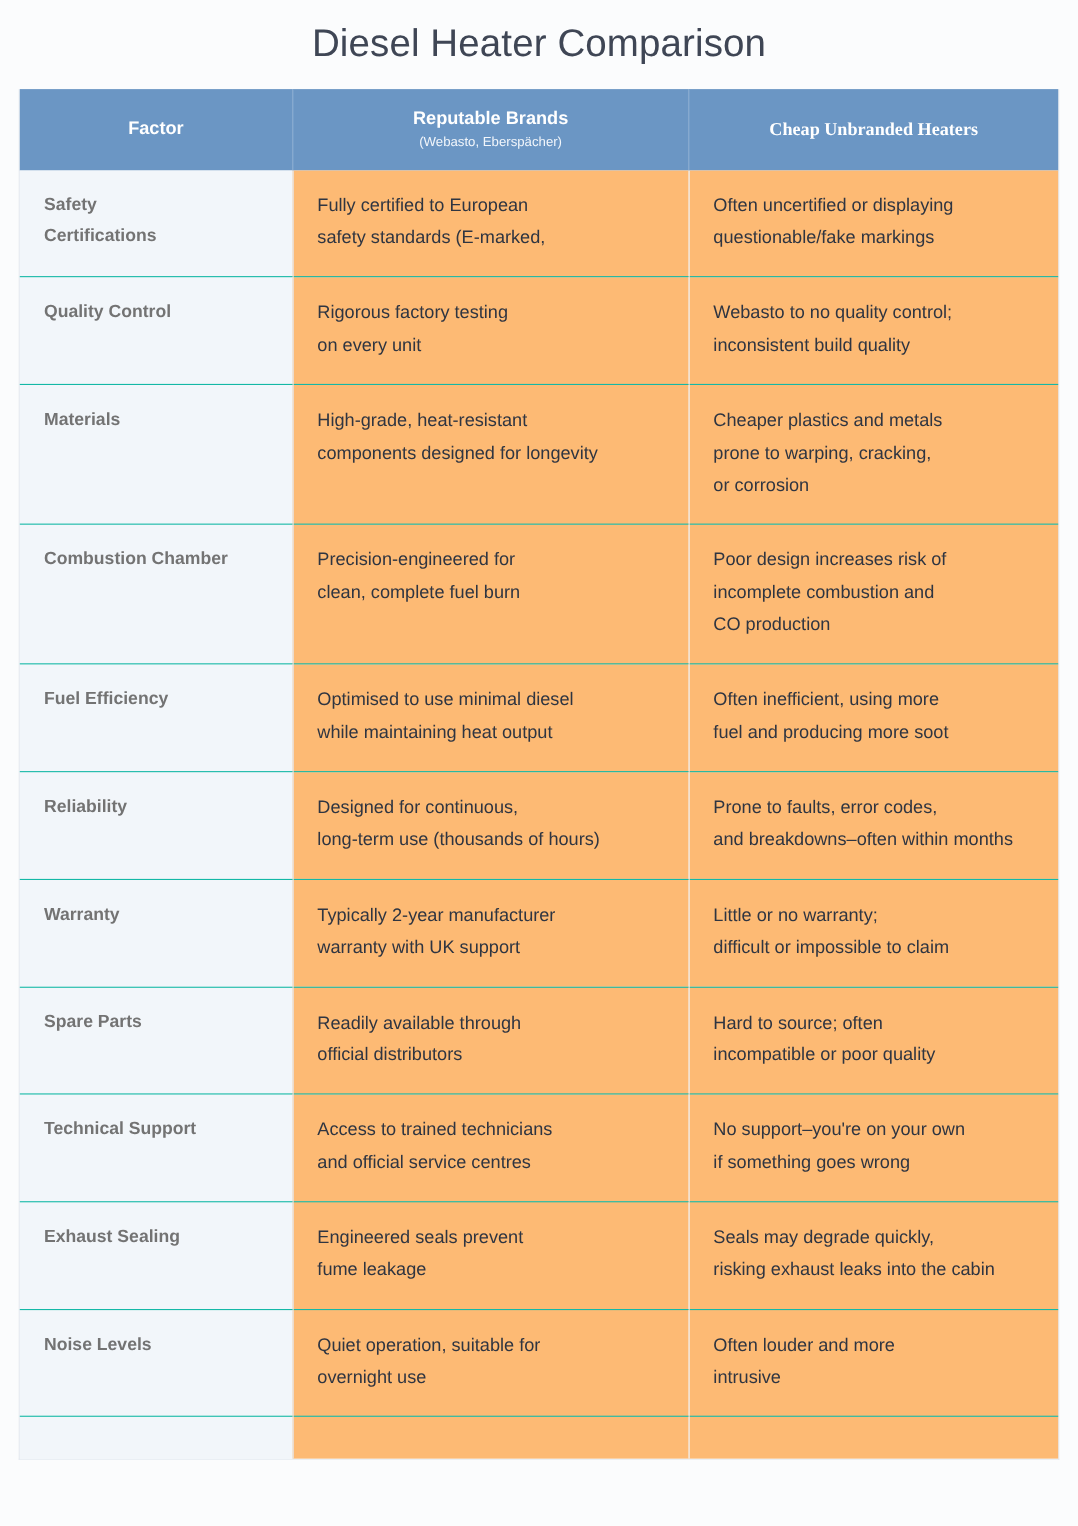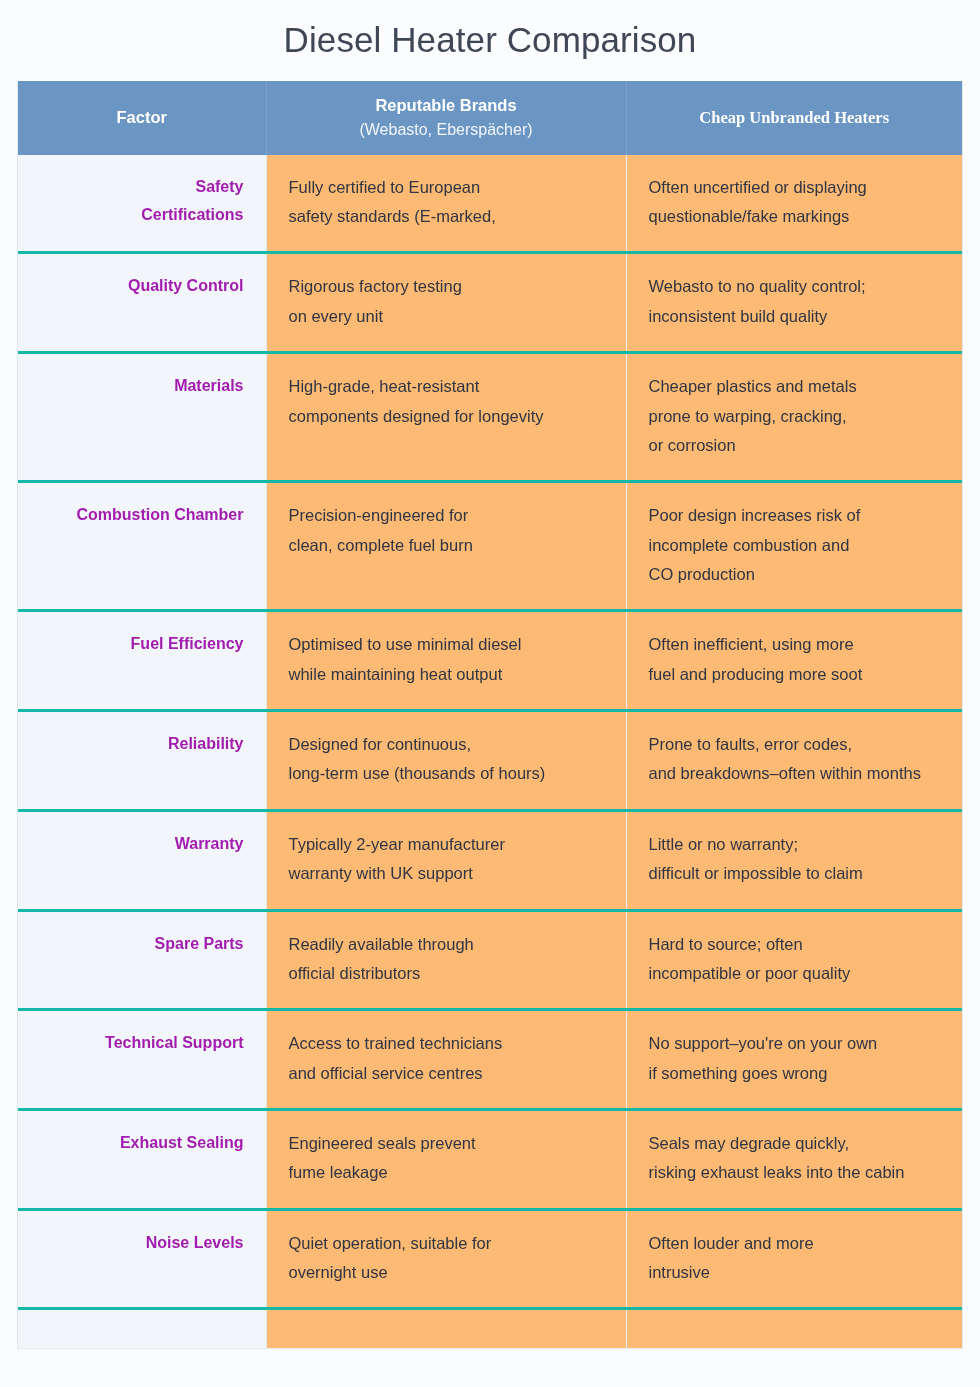--- a/index.html
+++ b/index.html
@@ -55,46 +55,45 @@
     vertical-align: middle;
     height: 74px;
     padding: 6px 10px;
     box-sizing: border-box;
     border-right: 1px solid #7ba3cd;
     line-height: 1.3;
   }
   thead th:last-child { border-right: none; font-family: Liberation Serif, serif; }
   .th-sub {
     display: block;
-    font-size: 16px;
+    font-size: 12px;
     font-weight: normal;
     margin-top: 3px;
     color: #f2f6fb;
   }
 
   tbody td {
-    border-top: 3px solid #14b8a6;
+    border-top: 1px solid #14b8a6;
     border-right: 1px solid #eef2f7;
     padding: 18px 22px 20px 22px;
     vertical-align: top;
     font-size: 16.5px;
     line-height: 1.78;
     color: #2f3541;
     box-sizing: border-box;
   }
   tbody td:last-child { border-right: none; }
   tbody tr:first-child td { border-top: none; }
 
   td.factor {
     background: #f2f6fa;
     font-weight: bold;
-    color: #a21caf;
+    color: #737373;
     border-right: 1px solid #e3eaf2;
     font-size: 16px;
-    text-align: right;
   }
   td.body-cell { background: #fdba74; }
   .cell-line { display: block; white-space: nowrap; }
 </style>
 </head>
 <body>
 
 <div class="page">
 
   <h1 class="page-title">Diesel Heater Comparison</h1>

